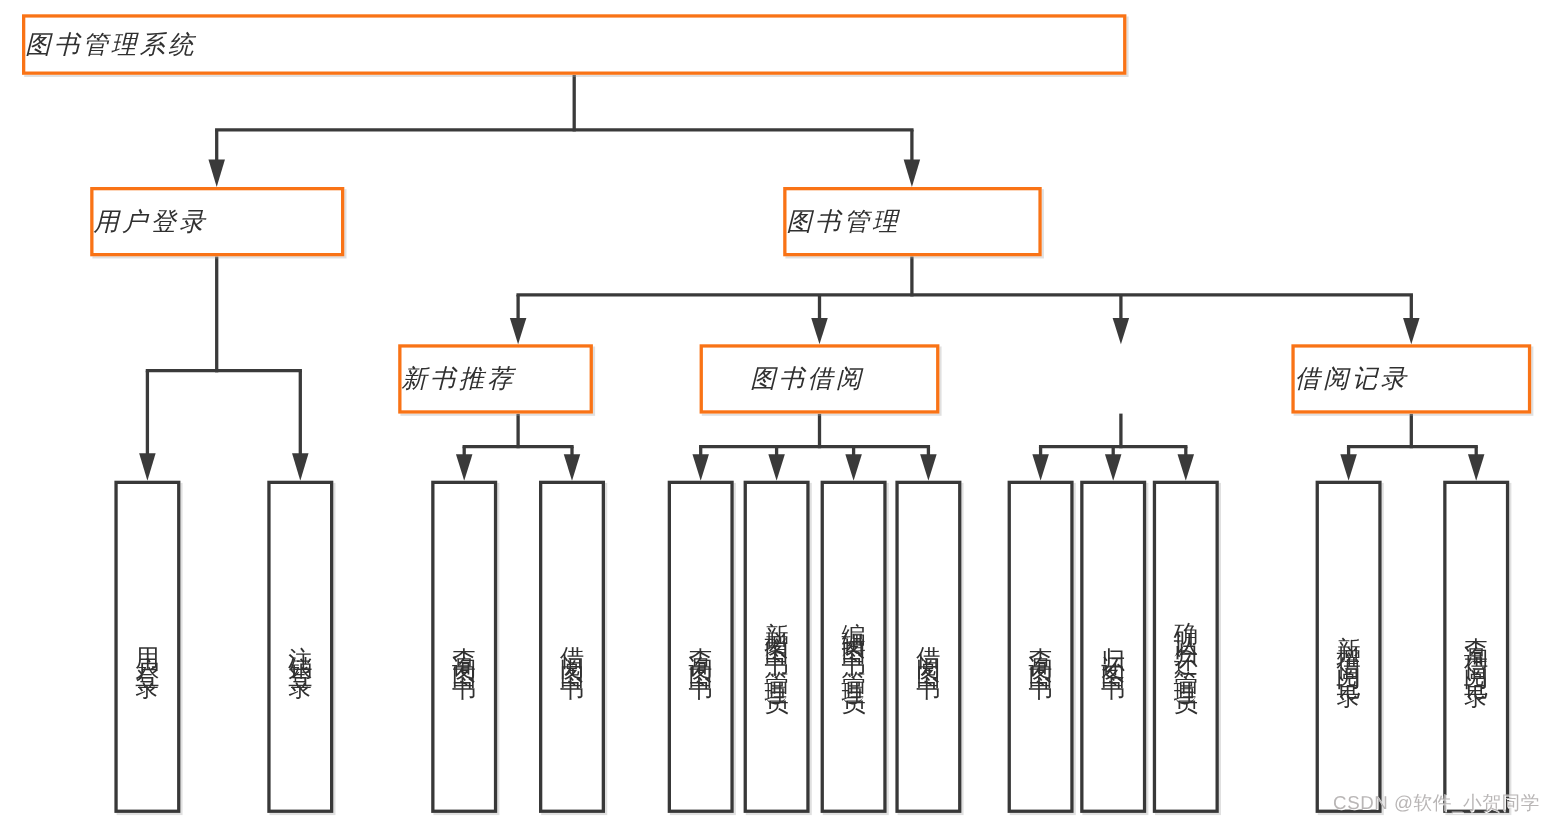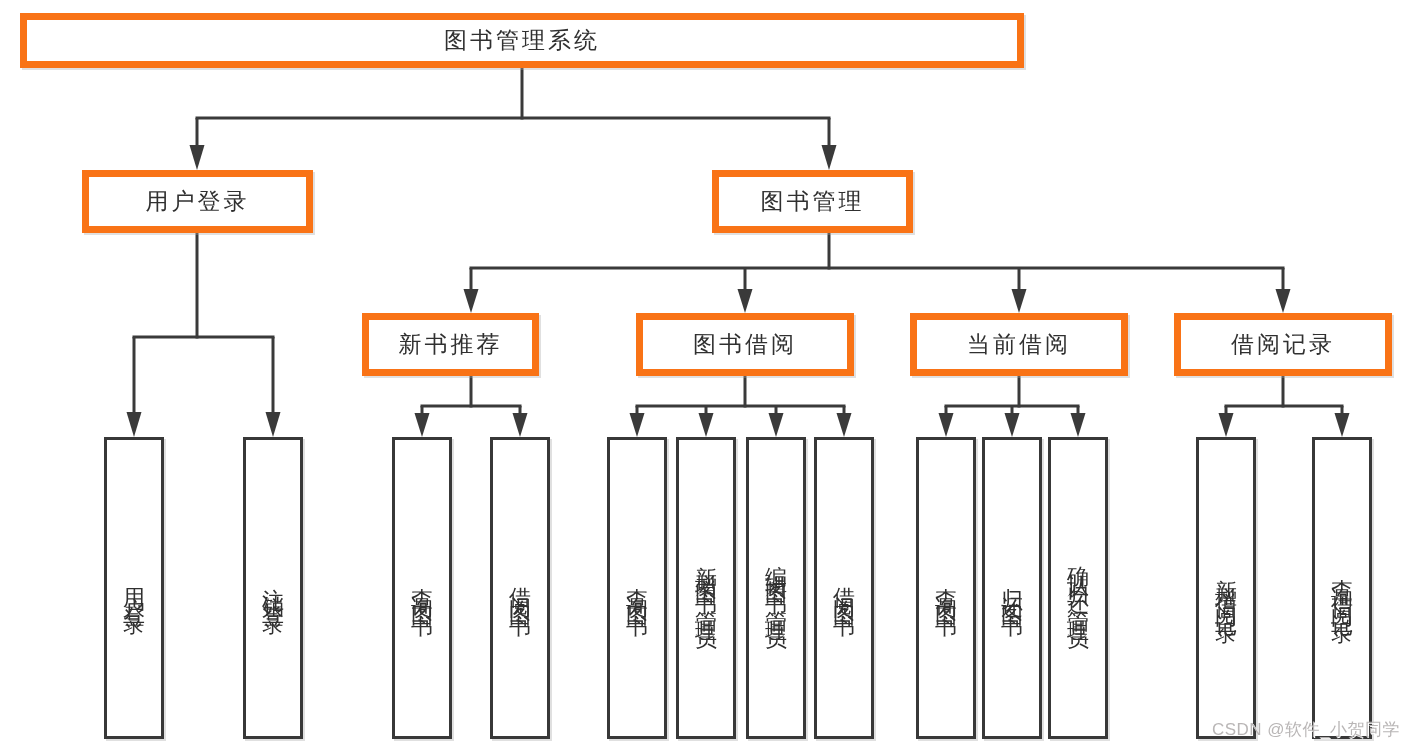--- a/index.html
+++ b/index.html
@@ -7,28 +7,29 @@
     position:relative;
     width:1405px; height:747px;
     background:#ffffff;
     font-family:"Liberation Sans", sans-serif;
     overflow:hidden;
   }
   .wires { position:absolute; left:0; top:0; width:1405px; height:747px; }
   .node {
     position:absolute;
     box-sizing:border-box;
-    border:7px solid #f97316;
+    border:3px solid #f97316;
     background:#ffffff;
-    display:flex; align-items:center; justify-content:center;
+    display:flex; align-items:center; justify-content:flex-start;
     color:#303030;
     font-size:23px;
     letter-spacing:3px;
     box-shadow:2px 2px 0 rgba(165,165,165,0.35);
     white-space:nowrap;
+    font-style:italic;
   }
   .leaf {
     position:absolute;
     box-sizing:border-box;
     border:3px solid #383838;
     background:#ffffff;
     display:flex; align-items:center; justify-content:center;
     color:#303030;
     box-shadow:2px 2px 0 rgba(165,165,165,0.35);
     top:437px; width:60px; height:302px;
@@ -125,32 +126,29 @@
     </g>
   </svg>
 
   <div class="node" style="left:20px; top:13px; width:1004px; height:55px;">
     <span>图书管理系统</span>
   </div>
 
   <div class="node" style="left:82px; top:170px; width:231px; height:63px;">
     <span>用户登录</span>
   </div>
-  <div class="node" style="left:712px; top:170px; width:201px; height:63px;">
+  <div class="node" style="left:712px; top:170px; width:235px; height:63px;">
     <span>图书管理</span>
   </div>
 
   <div class="node" style="left:362px; top:313px; width:177px; height:63px;">
     <span>新书推荐</span>
   </div>
-  <div class="node" style="left:636px; top:313px; width:218px; height:63px;">
+  <div class="node" style="left:636px; top:313px; width:218px; height:63px;padding-left:43px;">
     <span>图书借阅</span>
-  </div>
-  <div class="node" style="left:910px; top:313px; width:218px; height:63px;">
-    <span>当前借阅</span>
   </div>
   <div class="node" style="left:1174px; top:313px; width:218px; height:63px;">
     <span>借阅记录</span>
   </div>
 
   <div class="leaf" style="left:104px;">
     <span>用户登录</span>
   </div>
   <div class="leaf" style="left:243px;">
     <span>注销登录</span>

